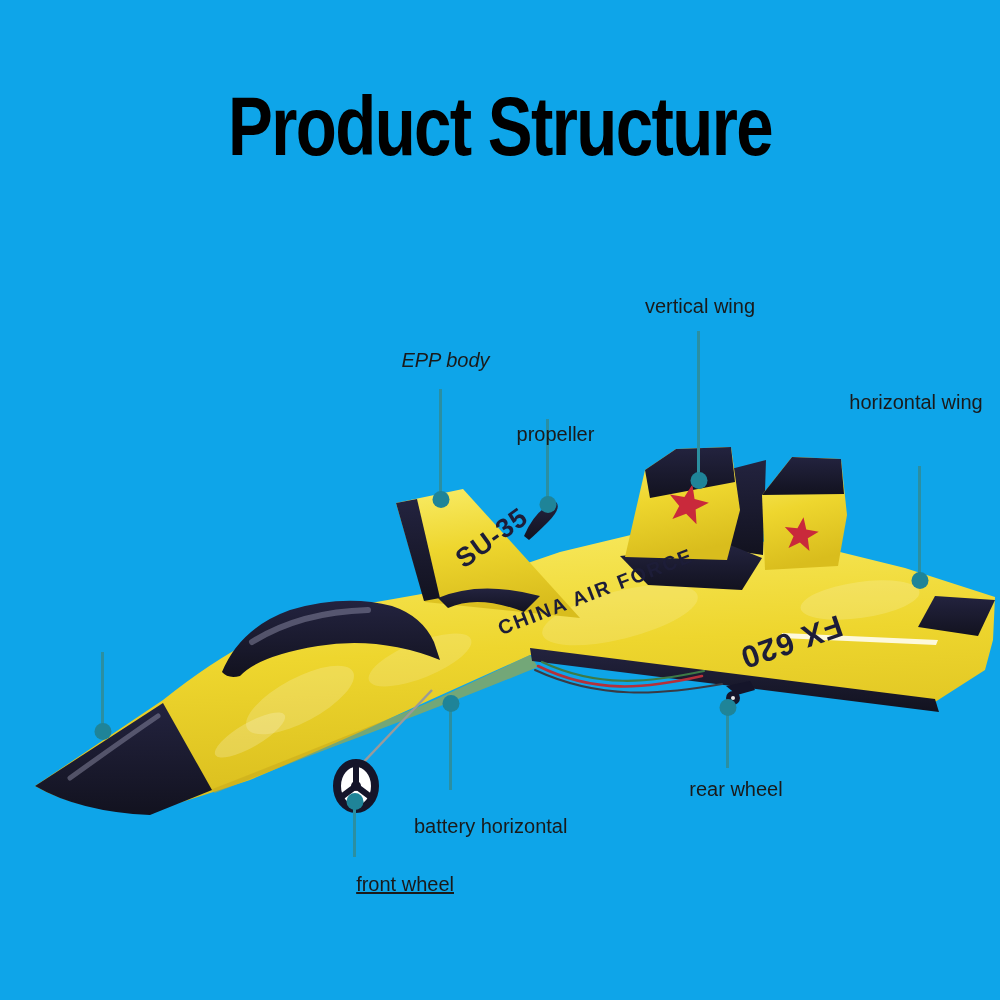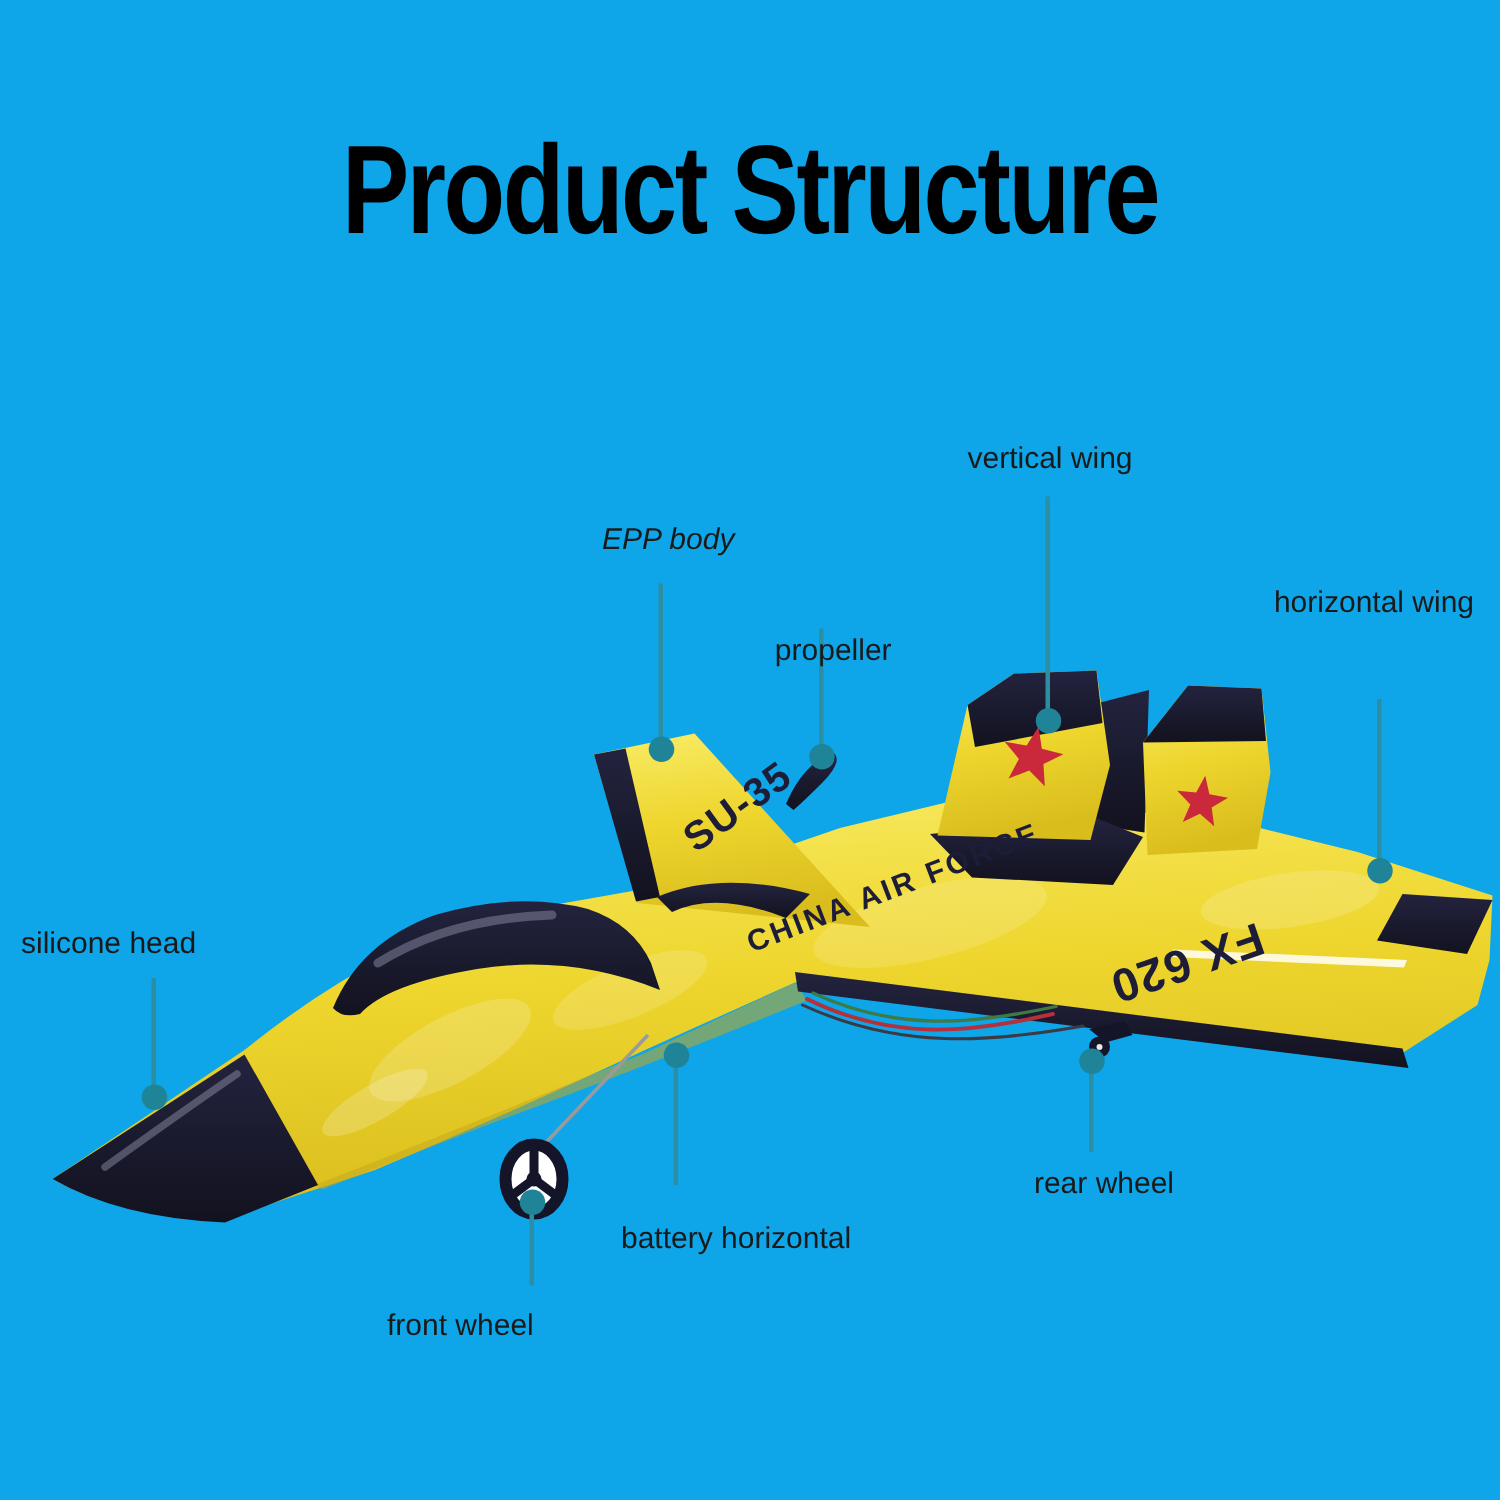--- a/index.html
+++ b/index.html
@@ -10,21 +10,21 @@
          font-family:"Liberation Sans",sans-serif;}
   .plane-svg{position:absolute;left:0;top:0;width:1000px;height:1000px;}
   .lbl{position:absolute;color:#1a1a1a;font-size:20px;line-height:35px;}
   .lbl-vertical-wing{left:565px;top:289px;width:270px;text-align:center;}
   .lbl-epp-body{left:348px;top:343px;width:195px;text-align:center;font-style:italic;}
   .lbl-propeller{left:458px;top:376px;width:195px;text-align:center;margin-top:41px;}
   .lbl-horizontal-wing{left:818px;top:385px;width:196px;text-align:center;}
   .lbl-silicone-head{left:14px;top:612px;width:230px;}
   .lbl-rear-wheel{left:636px;top:772px;width:200px;text-align:center;}
   .lbl-battery{left:414px;top:809px;width:232px;}
-  .lbl-front-wheel{left:258px;top:867px;width:196px;text-align:left;}
+  .lbl-front-wheel{left:258px;top:867px;width:196px;text-align:right;text-decoration:underline;}
   .leader{position:absolute;width:3px;background:#2b8fa1;}
   .leader .dot{position:absolute;left:50%;width:17px;height:17px;border-radius:50%;
                background:#1f8498;transform:translateX(-50%);}
   .dot-b{bottom:-8px;}
   .dot-t{top:-8px;}
   .ln-vertical-wing{left:697px;top:331px;height:150px;}
   .ln-epp-body{left:439px;top:389px;height:111px;}
   .ln-propeller{left:546px;top:419px;height:86px;}
   .ln-horizontal-wing{left:918px;top:466px;height:115px;}
   .ln-silicone-head{left:101px;top:652px;height:80px;}
@@ -149,18 +149,17 @@
       <span class="dot dot-t"></span>
     </div>
   <div class="leader ln-front-wheel">
       <span class="dot dot-t"></span>
     </div>
 
   <div class="lbl lbl-vertical-wing">vertical wing</div>
   <div class="lbl lbl-epp-body">EPP body</div>
   <div class="lbl lbl-propeller">propeller</div>
   <div class="lbl lbl-horizontal-wing">horizontal wing</div>
-  <div class="lbl lbl-silicone-head">silicone head</div>
   <div class="lbl lbl-rear-wheel">rear wheel</div>
   <div class="lbl lbl-battery">battery horizontal</div>
   <div class="lbl lbl-front-wheel">front wheel</div>
 
 </div>
 
 </body></html>

